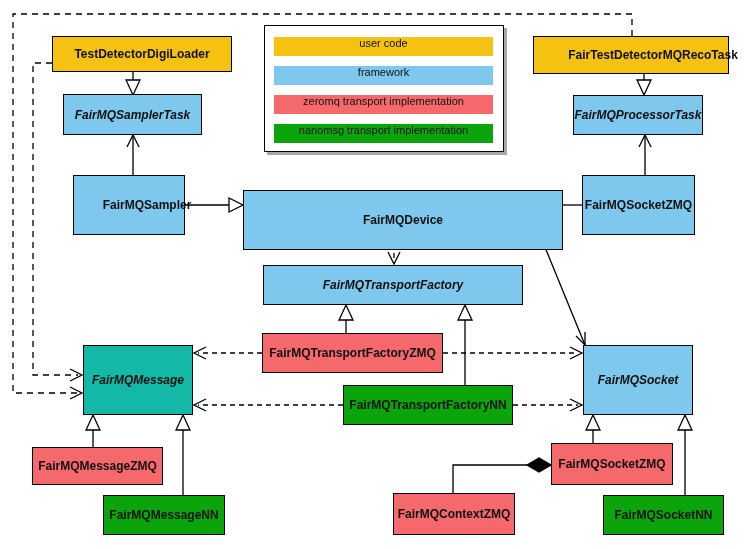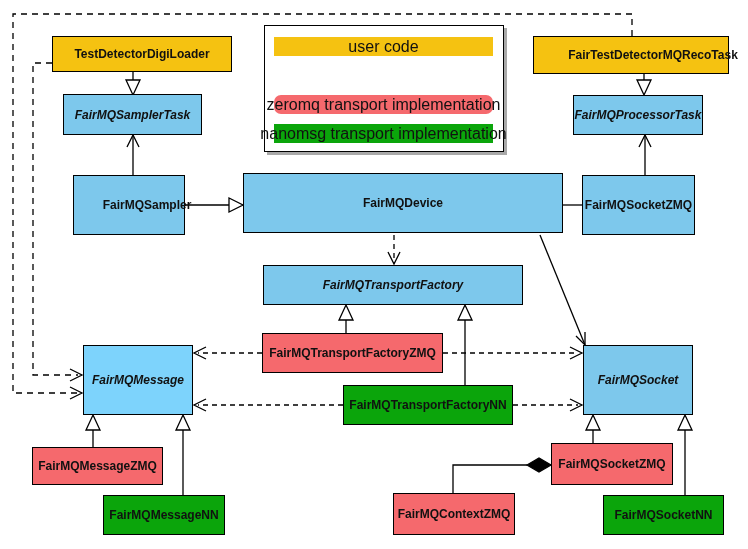--- a/index.html
+++ b/index.html
@@ -15,22 +15,22 @@
     z-index:2; text-align:center;
   }
   .node.abstract { font-style:italic; }
   .legend-frame {
     position:absolute; left:264px; top:25px; width:240px; height:127px;
     box-sizing:border-box; background:#ffffff; border:1.5px solid #000;
     box-shadow:3px 3px 0 #a9a9a9; z-index:2;
   }
   .legend-bar {
     position:absolute; left:9px; width:219px; height:19px;
-    display:flex; align-items:flex-end; justify-content:center;
-    font-size:16px; font-weight:normal; color:#111; white-space:nowrap;
+    display:flex; align-items:flex-start; justify-content:center;
+    font-size:11px; font-weight:normal; color:#111; white-space:nowrap;
   }
 </style>
 </head>
 <body>
 
 <div class="canvas">
 
   <svg class="edges" width="748" height="549" viewBox="0 0 748 549" stroke="#000" stroke-width="1.3" fill="none">
 
     <g>
@@ -136,21 +136,24 @@
     <g>
       <path d="M453,493 V465 H527"></path>
       <polygon points="527,465 539,458 551,465 539,472" fill="#000"></polygon>
     </g>
   </svg>
 
   <div class="legend-frame" id="legend-frame">
       <div class="legend-bar" style="top: 11px; background: rgb(245, 194, 17);">
         <span>user code</span>
       </div>
-      <div class="legend-bar" style="top: 69px; background: rgb(245, 105, 109); border-radius: 7px;">
+      <div class="legend-bar" style="top: 40px; background: rgb(125, 200, 236);">
+        <span>framework</span>
+      </div>
+      <div class="legend-bar" style="top: 69px; background: rgb(245, 105, 109);">
         <span>zeromq transport implementation</span>
       </div>
       <div class="legend-bar" style="top: 98px; background: rgb(11, 165, 11);">
         <span>nanomsg transport implementation</span>
       </div>
     </div>
 
   <div id="nodes">
       <div class="node" style="left: 52px; top: 36px; width: 180px; height: 36px; background: rgb(245, 194, 17);">
         <span>TestDetectorDigiLoader</span>
@@ -160,36 +163,36 @@
       </div>
       <div class="node abstract" style="left: 63px; top: 94px; width: 139px; height: 41px; background: rgb(125, 200, 236);">
         <span>FairMQSamplerTask</span>
       </div>
       <div class="node abstract" style="left: 573px; top: 95px; width: 130px; height: 40px; background: rgb(125, 200, 236); justify-content: center;">
         <span>FairMQProcessorTask</span>
       </div>
       <div class="node" style="left: 73px; top: 175px; width: 112px; height: 60px; background: rgb(125, 200, 236); padding-left: 36px;">
         <span>FairMQSampler</span>
       </div>
-      <div class="node" style="left: 243px; top: 173px; width: 320px; height: 60px; background: rgb(125, 200, 236);">
+      <div class="node" style="left: 243px; top: 190px; width: 320px; height: 60px; background: rgb(125, 200, 236);">
         <span>FairMQDevice</span>
       </div>
       <div class="node" style="left: 582px; top: 175px; width: 113px; height: 60px; background: rgb(125, 200, 236);">
         <span>FairMQSocketZMQ</span>
       </div>
       <div class="node abstract" style="left: 263px; top: 265px; width: 260px; height: 40px; background: rgb(125, 200, 236);">
         <span>FairMQTransportFactory</span>
       </div>
       <div class="node" style="left: 262px; top: 333px; width: 181px; height: 40px; background: rgb(245, 105, 109);">
         <span>FairMQTransportFactoryZMQ</span>
       </div>
       <div class="node" style="left: 343px; top: 385px; width: 170px; height: 40px; background: rgb(11, 165, 11);">
         <span>FairMQTransportFactoryNN</span>
       </div>
-      <div class="node abstract" style="left: 83px; top: 345px; width: 110px; height: 70px; background: #7dd3fc;">
+      <div class="node abstract" style="left: 83px; top: 345px; width: 110px; height: 70px; background: #14b8a6;">
         <span>FairMQMessage</span>
       </div>
       <div class="node abstract" style="left: 583px; top: 345px; width: 110px; height: 70px; background: rgb(125, 200, 236);">
         <span>FairMQSocket</span>
       </div>
       <div class="node" style="left: 32px; top: 447px; width: 131px; height: 38px; background: rgb(245, 105, 109);">
         <span>FairMQMessageZMQ</span>
       </div>
       <div class="node" style="left: 103px; top: 495px; width: 122px; height: 40px; background: rgb(11, 165, 11);">
         <span>FairMQMessageNN</span>

